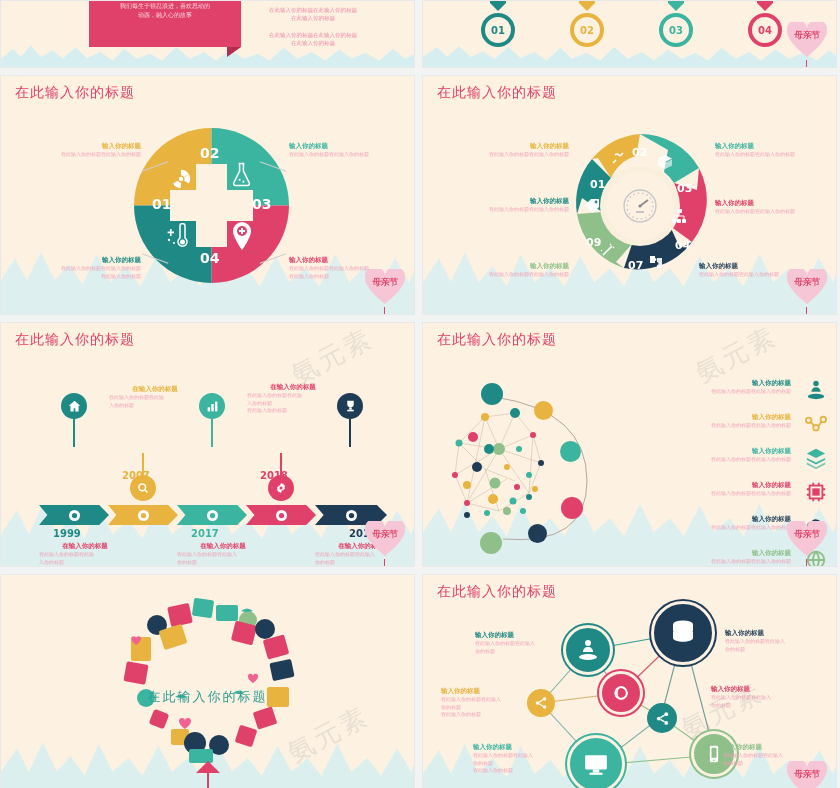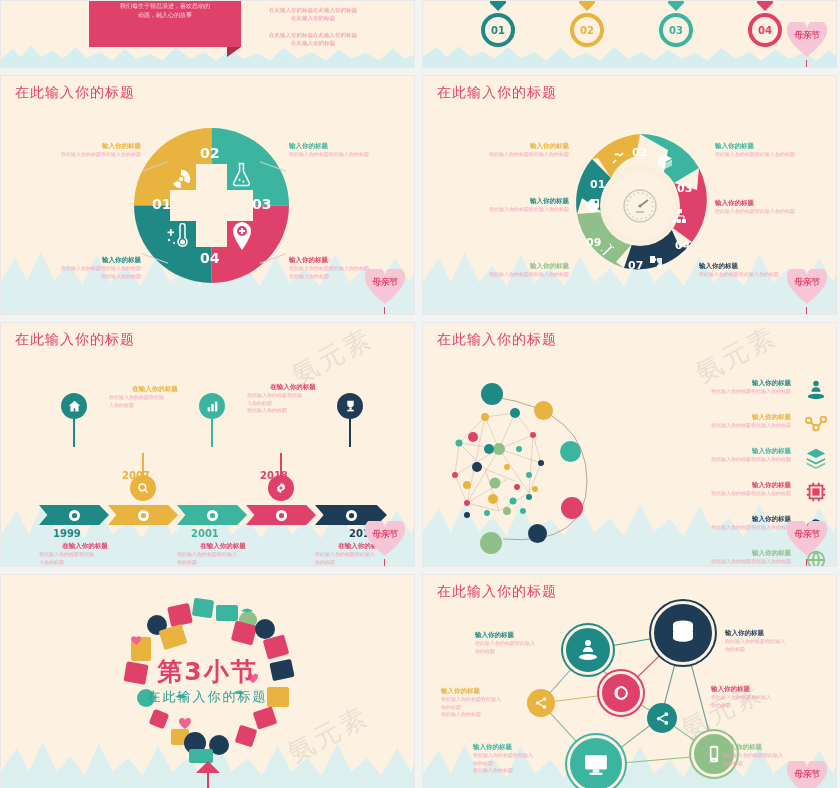--- a/index.html
+++ b/index.html
@@ -522,21 +522,21 @@
     <div class="pin" style="left:267px; top:152px; background:#e0416a; border-radius:50%;">
       <svg width="12" height="12" viewBox="0 0 16 16" fill="#fff">
           <path d="M8 1l1.3 1.6 2-.5.4 2 1.9.8-1 1.8 1 1.8-1.9.8-.4 2-2-.5L8 15l-1.3-1.7-2 .5-.4-2-1.9-.8 1-1.8-1-1.8 1.9-.8.4-2 2 .5Z"></path>
           <circle cx="8" cy="8" r="2" fill="#e0416a"></circle>
         </svg>
     </div>
     <div style="position:absolute; left:279px; top:130px; width:1.5px; height:26px; background:#e0416a;"></div>
 
     <span class="yr" style="left:52px; top:205px; color:#1f8a85;">1999</span>
     <span class="yr" style="left:121px; top:147px; color:#e8b33e;">2007</span>
-    <span class="yr" style="left:190px; top:205px; color:#3bb4a0;">2001</span>
+    <span class="yr" style="left:190px; top:205px; color:#3bb4a0;">2017</span>
     <span class="yr" style="left:259px; top:147px; color:#e0416a;">2018</span>
     <span class="yr" style="left:328px; top:205px; color:#1f3c56;margin-left:20px;">2014</span>
 
     <div style="position:absolute; left:32px; top:219px; width:104px; text-align:center;">
       <div class="lbl-t" style="color:#e0416a;">在输入你的标题</div>
       <div class="lbl-b" style="white-space:pre-line; text-align:left; padding-left:6px;">在此输入你的标题在此输
 入你的标题
 在此输入你的标题</div>
     </div>
     <div style="position:absolute; left:102px; top:62px; width:104px; text-align:center;">
@@ -738,21 +738,20 @@
 
           <path d="M78 62 a3 3 0 0 1 6 0 a3 3 0 0 1 6 0 c0 4-6 8-6 8 s-6-4-6-8Z" fill="#f06292" transform="translate(-14,-4) scale(.8)"></path>
           <path d="M176 90 a3 3 0 0 1 6 0 a3 3 0 0 1 6 0 c0 4-6 8-6 8 s-6-4-6-8Z" fill="#f06292" transform="scale(.85) translate(18,8)"></path>
           <path d="M96 128 a3 3 0 0 1 6 0 a3 3 0 0 1 6 0 c0 4-6 8-6 8 s-6-4-6-8Z" fill="#f06292"></path>
 
           <path d="M92 104 q6-5 12 0 q-6 2-12 0Z" fill="#3bb4a0"></path>
           <path d="M150 100 q6-5 12 0 q-6 2-12 0Z" fill="#3bb4a0"></path>
           <path d="M158 18 q6-5 12 0 q-6 2-12 0Z" fill="#3bb4a0"></path>
         </g>
       </svg>
-      <div class="cover-t1">第3小节</div>
       <div class="cover-t2">在此输入你的标题</div>
     </div>
     <div class="balloonstring" style="left:206px; top:196px; height:40px; background:linear-gradient(#e0416a,#e0416a);"></div>
   </div>
 
   <div class="slide">
     <div class="forest">
       <svg viewBox="0 0 415 88" preserveAspectRatio="none">
         <path fill="#d7eef1" opacity=".9" d="M0,88 L0,56 L16,32 L28,56 L42,26 L56,56 L70,40 L84,60 L98,28 L112,56 L128,42 L142,60 L158,30 L172,56 L188,42 L202,60 L218,28 L232,56 L248,42 L262,60 L278,30 L292,56 L308,42 L322,60 L338,28 L352,56 L368,42 L382,60 L398,32 L412,56 L415,48 L415,88 Z"></path>
       </svg>

